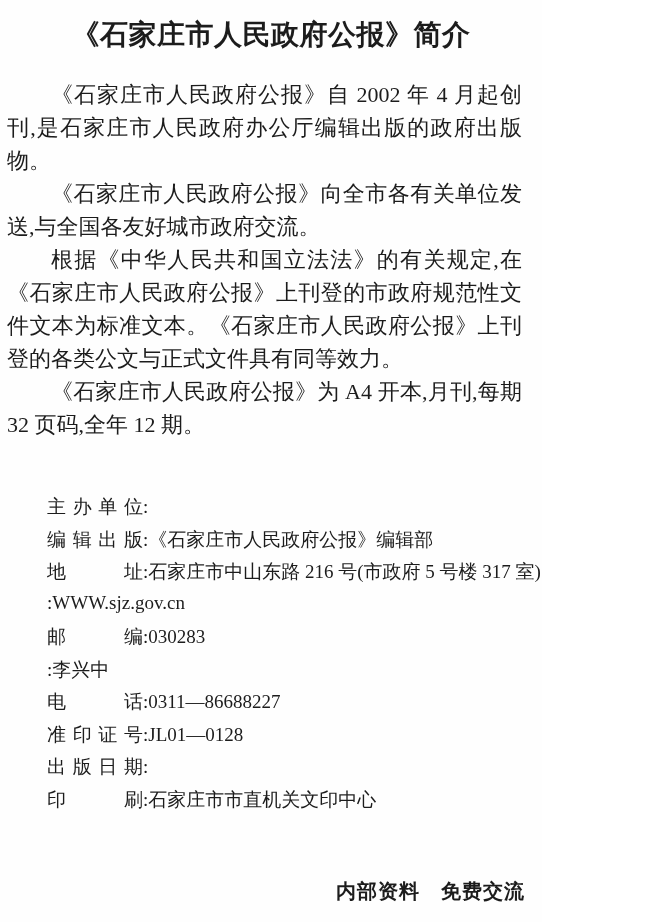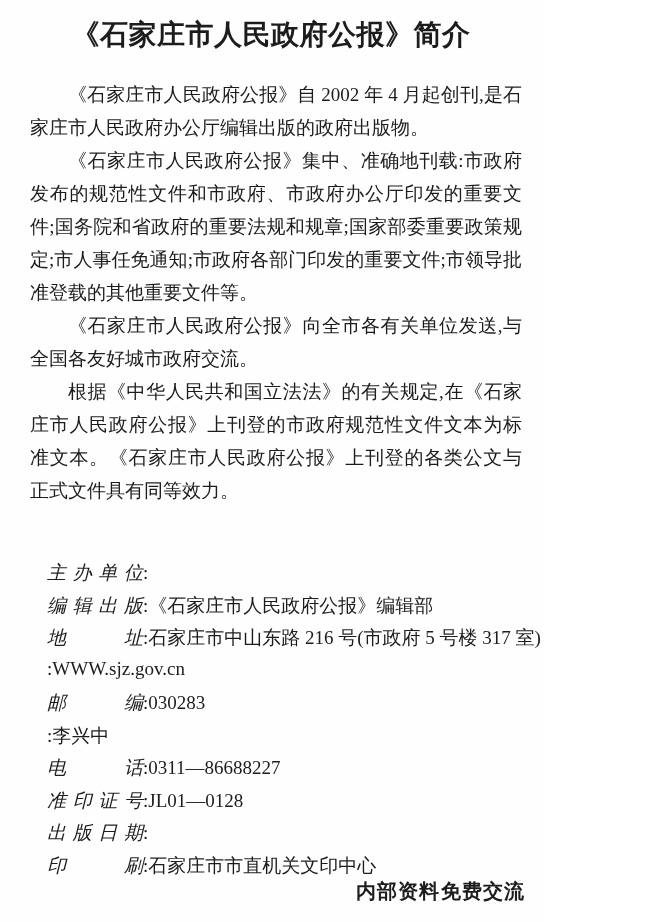--- a/index.html
+++ b/index.html
@@ -19,22 +19,22 @@
   }
   .doc-title {
     padding-top: 18px;
     text-align: center;
     font-size: 28px;
     font-weight: bold;
     line-height: 34px;
     letter-spacing: 0.5px;
   }
   .body-text {
-    margin: 26px 20px 0 30px;
-    font-size: 19px;
+    margin: 26px 20px 0 7px;
+    font-size: 22px;
     line-height: 33px;
     text-align: justify;
   }
   .body-text p {
     margin: 0;
     text-indent: 2em;
   }
   .info-list {
     margin: 53px 20px 0 47px;
     font-size: 19px;
@@ -42,53 +42,52 @@
   .info-row {
     display: flex;
     align-items: baseline;
     height: 32.5px;
     white-space: nowrap;
   }
   .info-label {
     flex: 0 0 96px;
     text-align: justify;
     text-align-last: justify;
-    font-style: italic;
   }
   .info-colon {
     flex: 0 0 auto;
   }
   .info-value {
     flex: 0 0 auto;
   }
   .page-footer {
     position: absolute;
     right: 17px;
     bottom: 17px;
     font-family: "Liberation Sans", "DejaVu Sans", sans-serif;
     font-weight: bold;
     font-size: 20px;
     letter-spacing: 1px;
   }
   .page-footer .footer-gap {
-    margin-left: 1px;
+    margin-left: 21px;
   }
 </style>
 </head>
 <body>
 
 <div class="page">
 
   <div class="doc-title">《石家庄市人民政府公报》简介</div>
 
   <div class="body-text">
     <p>《石家庄市人民政府公报》自 2002 年 4 月起创刊,是石家庄市人民政府办公厅编辑出版的政府出版物。</p>
-    <p>《石家庄市人民政府公报》集中、准确地刊载:市政府发布的规范性文件和市政府、市政府办公厅印发的重要文件;国务院和省政府的重要法规和规章;国家部委重要政策规定;市人事任免通知;市政府各部门印发的重要文件;市领导批准登载的其他重要文件等。</p>
     <p>《石家庄市人民政府公报》向全市各有关单位发送,与全国各友好城市政府交流。</p>
     <p>根据《中华人民共和国立法法》的有关规定,在《石家庄市人民政府公报》上刊登的市政府规范性文件文本为标准文本。《石家庄市人民政府公报》上刊登的各类公文与正式文件具有同等效力。</p>
+    <p>《石家庄市人民政府公报》为 A4 开本,月刊,每期 32 页码,全年 12 期。</p>
   </div>
 
   <div class="info-list">
 
     <div class="info-row">
       <span class="info-label">主办单位</span>
         <span class="info-colon">:</span>
     </div>
 
     <div class="info-row">

